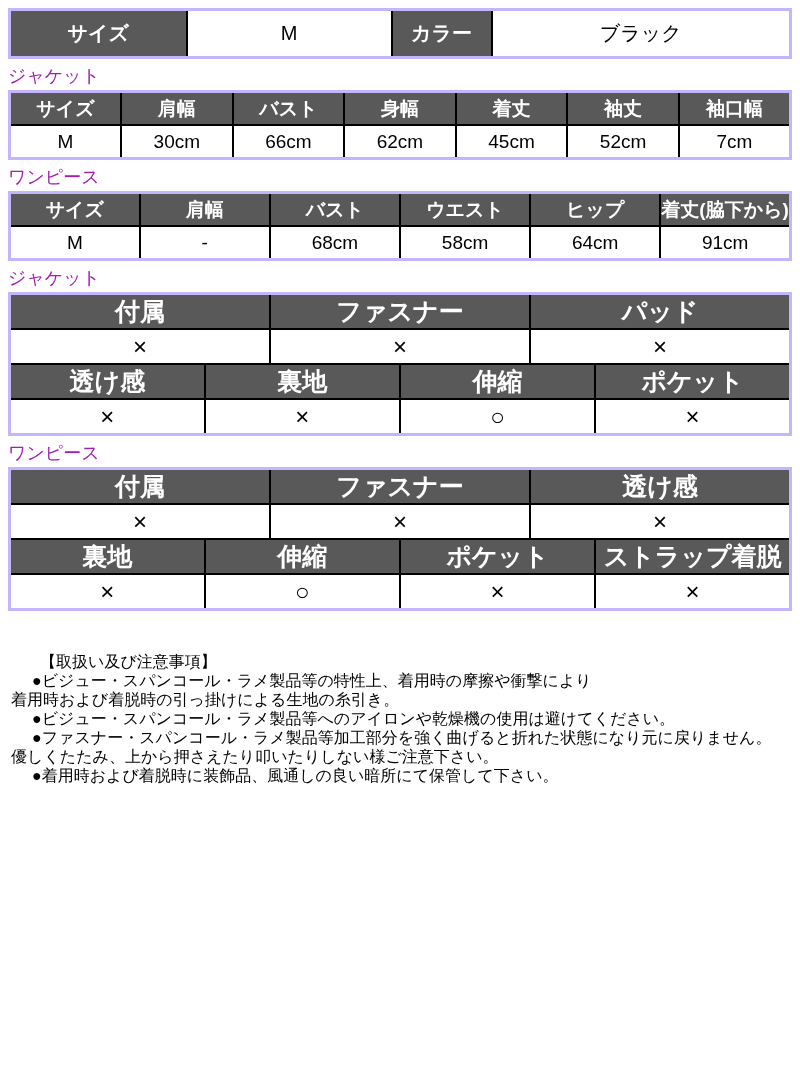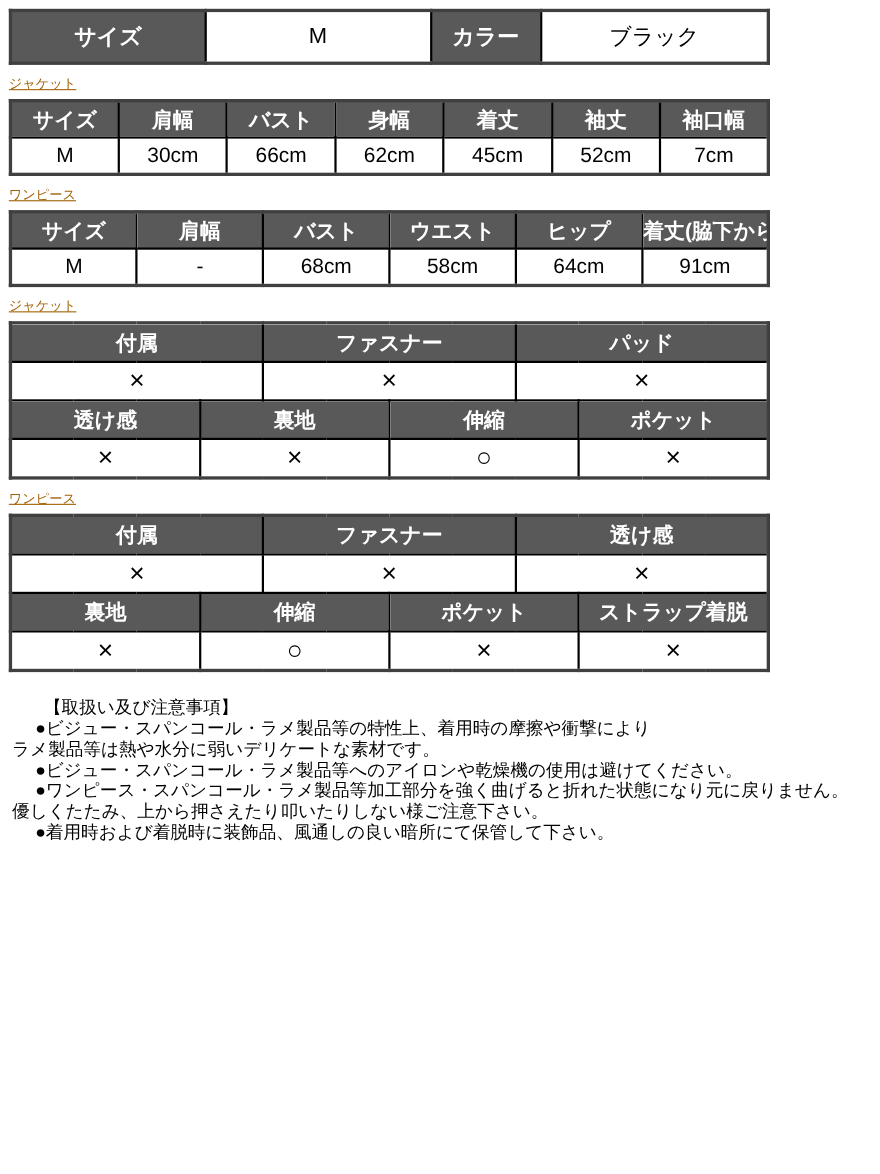--- a/index.html
+++ b/index.html
@@ -10,52 +10,51 @@
   body {
     width: 800px;
     height: 1067px;
     box-sizing: border-box;
     padding: 8px;
     font-family: "Liberation Sans", "DejaVu Sans", sans-serif;
     color: #000000;
   }
   table {
     border-collapse: collapse;
-    width: 692px;
+    width: 784px;
     table-layout: fixed;
-    border: 3px solid #404040;
+    border: 3px solid #c4b5fd;
   }
   td {
     border: 2px solid #000;
     text-align: center;
     vertical-align: middle;
     padding: 0;
     overflow: hidden;
     white-space: nowrap;
   }
   .hd {
     background: #595959;
     color: #ffffff;
     font-weight: bold;
   }
   .spec-table td { height: 45px; font-size: 20px; }
   .spec-table .material-value { white-space: pre-wrap; }
   .size-table td { height: 31px; font-size: 19px; }
   .size-table .hd { font-size: 19px; }
-  .feature-table td { height: 33px; font-size: 19px; }
+  .feature-table td { height: 33px; font-size: 25px; }
   .feature-table td.mark { font-size: 24px; font-weight: 400; }
   .section-label {
     margin: 7px 0 3px 0;
-    font-size: 12px;
+    font-size: 18px;
     line-height: 21px;
-    color: #a16207;
-    text-decoration: underline;
+    color: #a21caf;
   }
   .notes {
-    margin-top: 23px;
+    margin-top: 41px;
     font-size: 16px;
     line-height: 19px;
   }
   .notes div { white-space: nowrap; }
   .note-title { padding-left: 32px; }
   .note-bullet { padding-left: 24px; }
   .note-cont { padding-left: 3px; }
 </style>
 </head>
 <body>
@@ -203,18 +202,18 @@
     <td class="mark" colspan="3">○</td>
     <td class="mark" colspan="3">×</td>
     <td class="mark" colspan="3">×</td>
   </tr>
 </tbody>
   </table>
 
 <div class="notes">
   <div class="note-title">【取扱い及び注意事項】</div>
   <div class="note-bullet">●ビジュー・スパンコール・ラメ製品等の特性上、着用時の摩擦や衝撃により</div>
-  <div class="note-cont">ラメ製品等は熱や水分に弱いデリケートな素材です。</div>
+  <div class="note-cont">着用時および着脱時の引っ掛けによる生地の糸引き。</div>
   <div class="note-bullet">●ビジュー・スパンコール・ラメ製品等へのアイロンや乾燥機の使用は避けてください。</div>
-  <div class="note-bullet">●ワンピース・スパンコール・ラメ製品等加工部分を強く曲げると折れた状態になり元に戻りません。</div>
+  <div class="note-bullet">●ファスナー・スパンコール・ラメ製品等加工部分を強く曲げると折れた状態になり元に戻りません。</div>
   <div class="note-cont">優しくたたみ、上から押さえたり叩いたりしない様ご注意下さい。</div>
   <div class="note-bullet">●着用時および着脱時に装飾品、風通しの良い暗所にて保管して下さい。</div>
 </div>
 
 </body></html>

